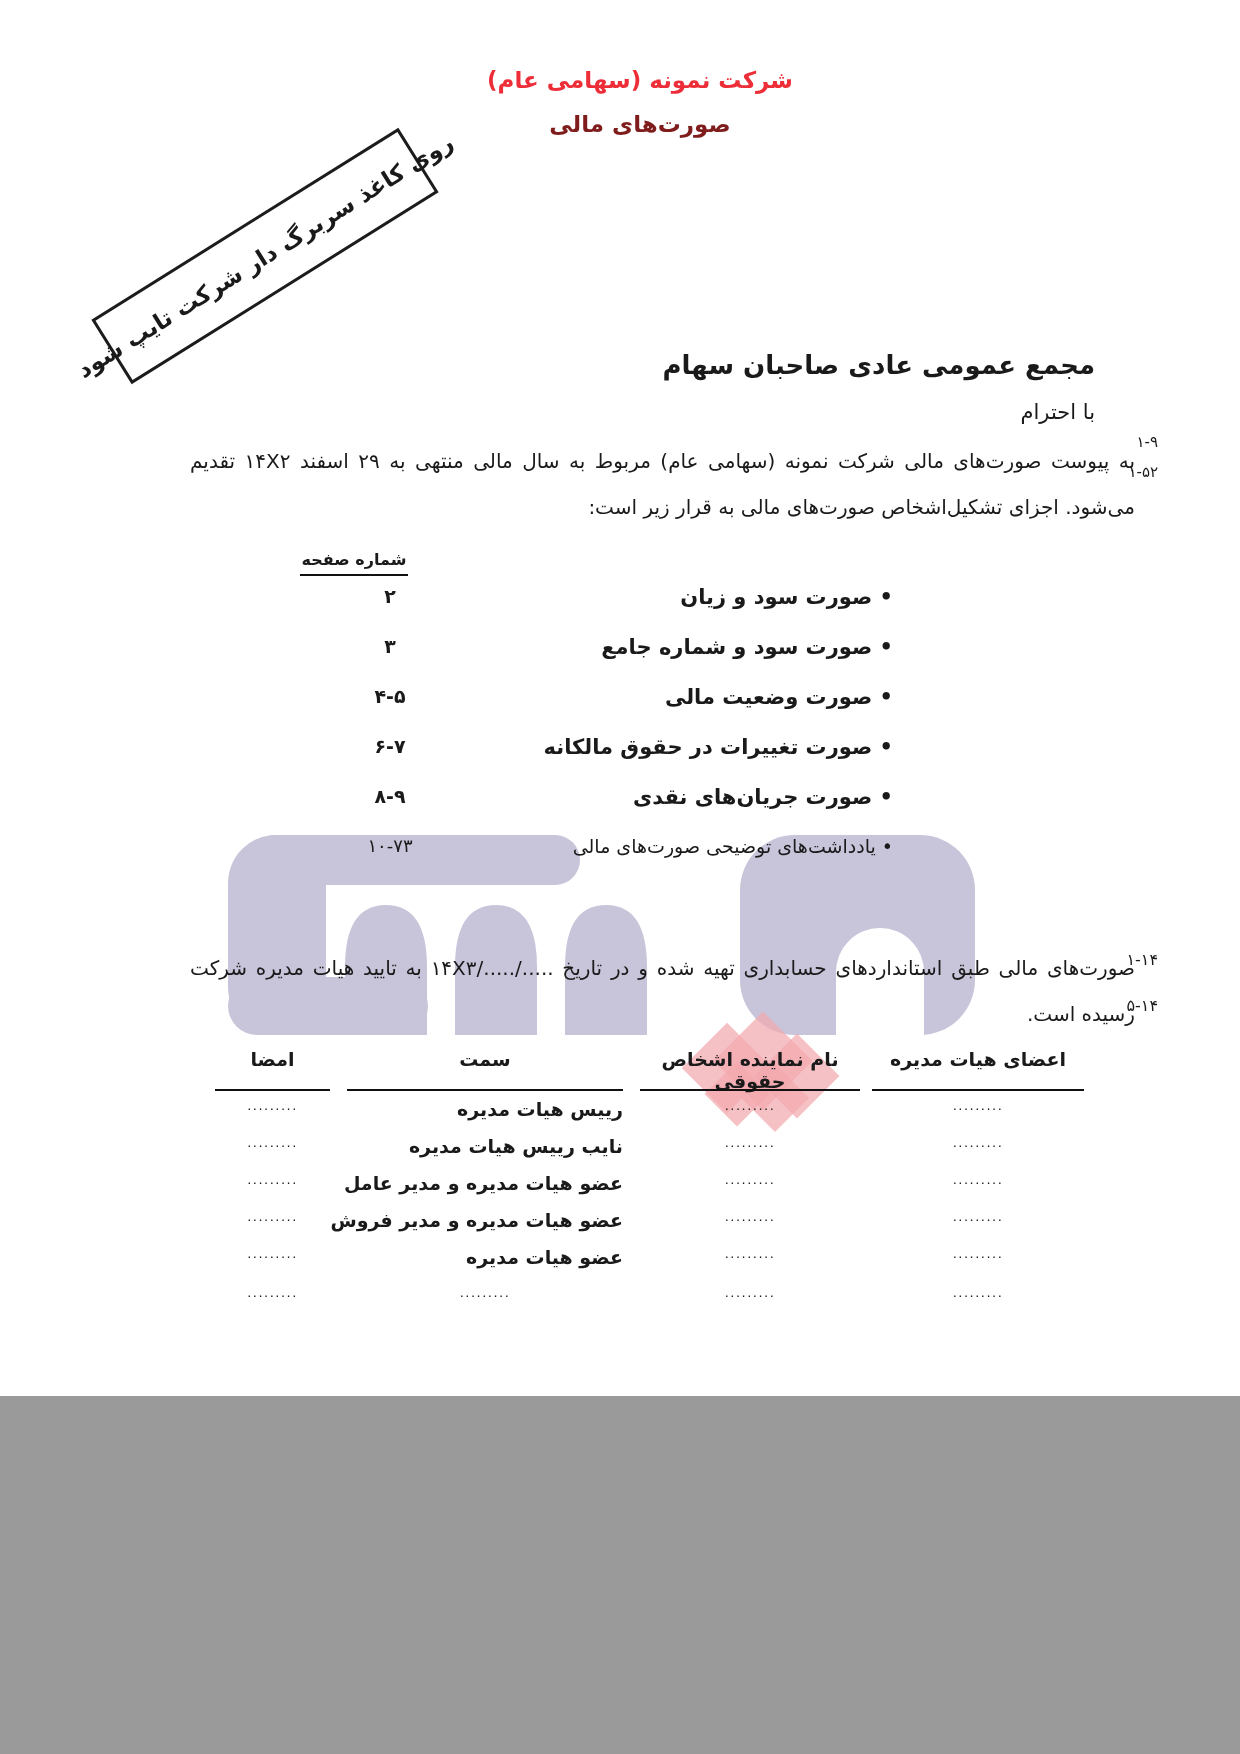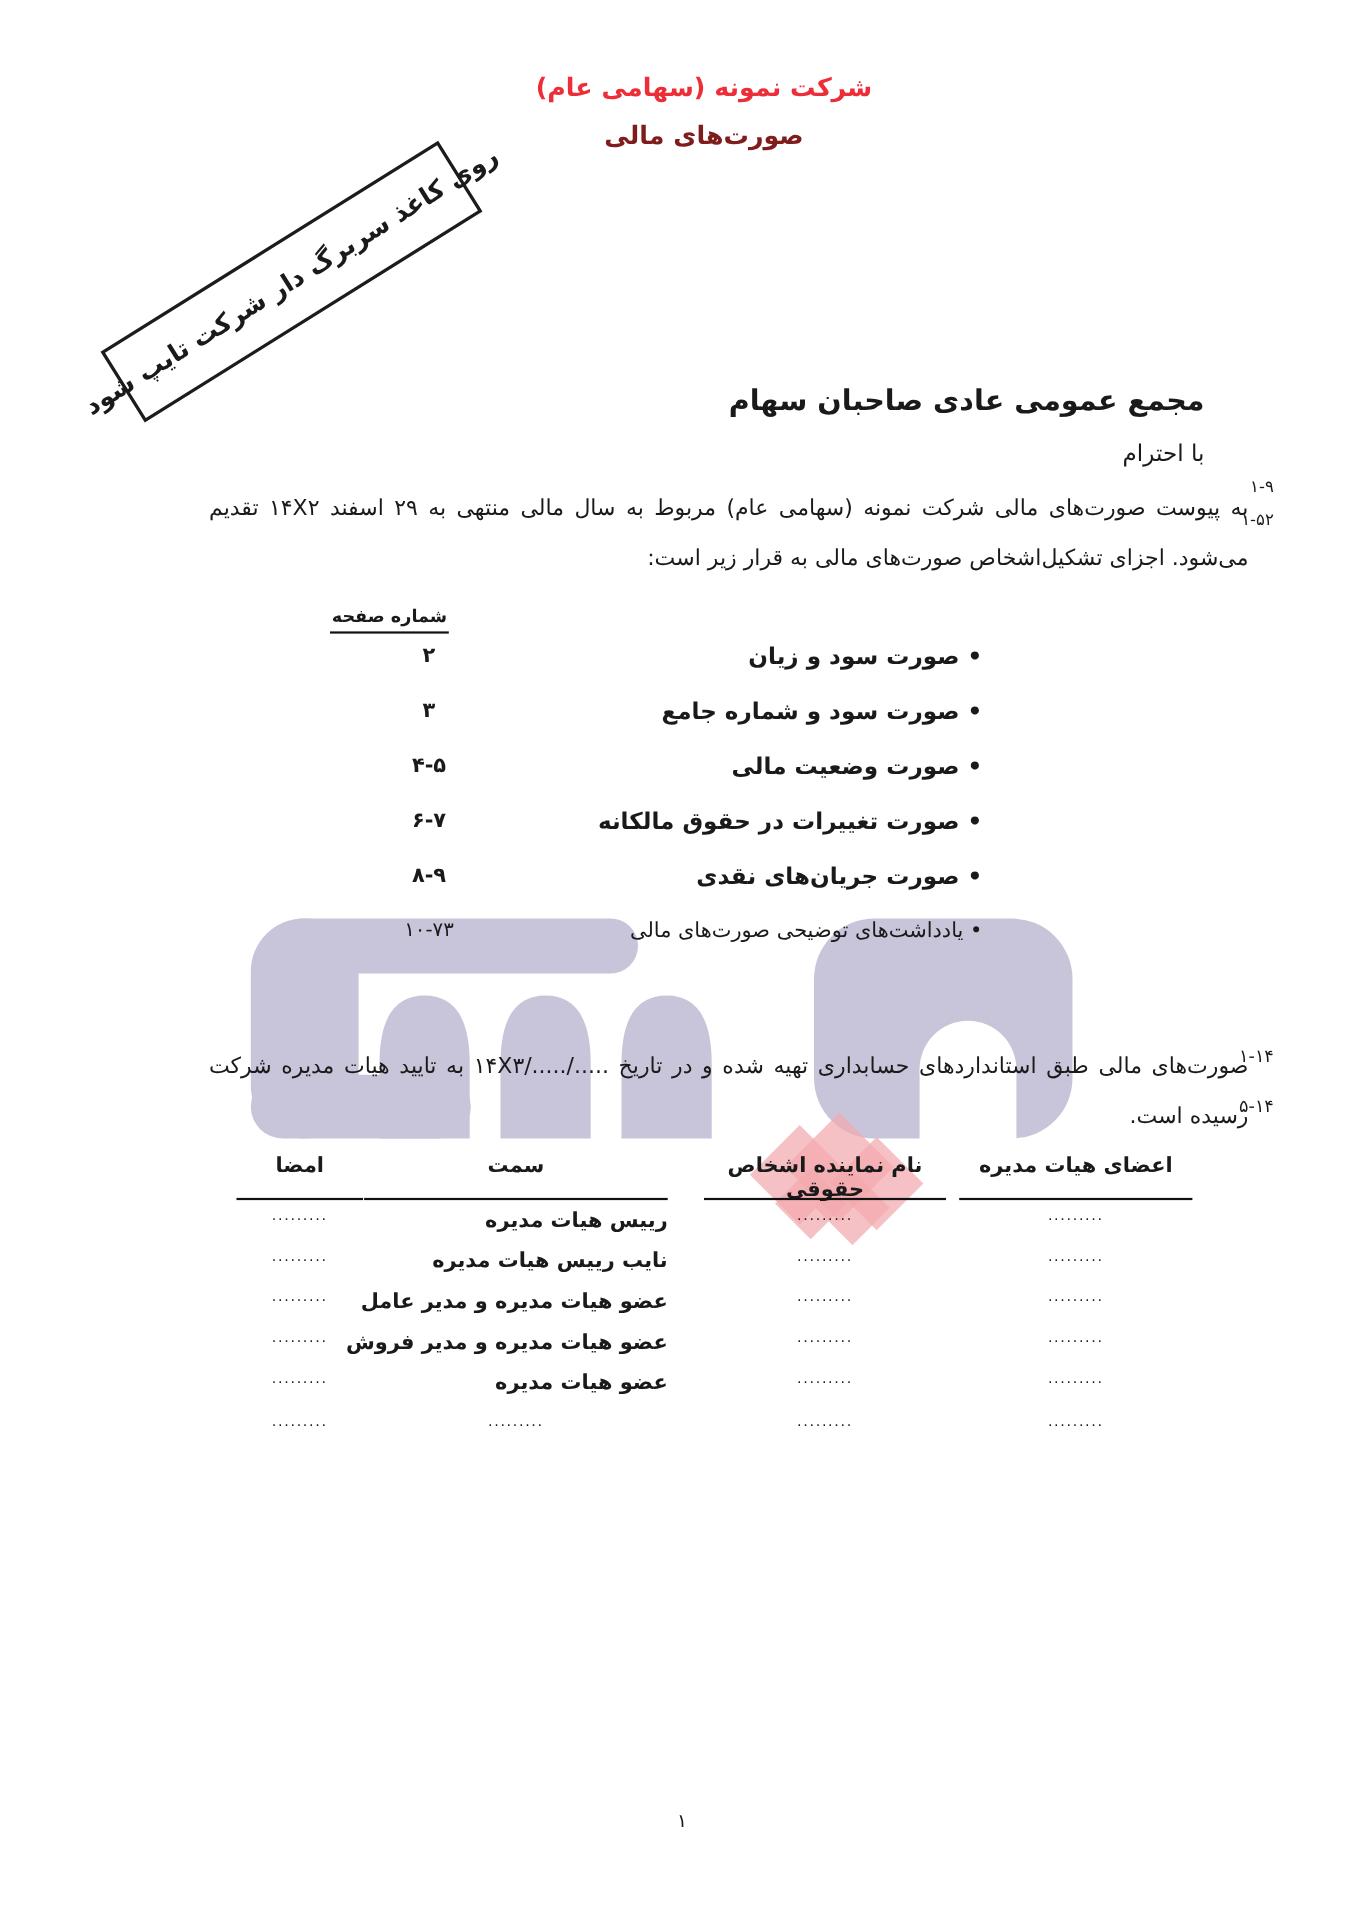--- a/index.html
+++ b/index.html
@@ -1,18 +1,18 @@
 <!DOCTYPE html>
 <html><head>
 <meta charset="utf-8">
 <style>
   * { margin:0; padding:0; box-sizing:border-box; }
   body { background:#9a9a9a; font-family:"DejaVu Sans", sans-serif; }
   .page {
-    position:relative; width:1240px; height:1754px; margin:0 auto;
+    position:relative; width:1240px; height:1396px; margin:0 auto;
     background:#ffffff; overflow:hidden; color:#1a1a1a;
   }
   .fa { direction:rtl; }
   .num { direction:ltr; unicode-bidi:bidi-override; }
 
   
   .doc-header { position:absolute; left:330px; top:58px; width:620px; text-align:center; font-weight:bold; font-size:23px; line-height:44px; }
   .hdr-red  { color:#ed2e38; }
   .hdr-blue { color:#7f1d1d; }
 
@@ -45,21 +45,21 @@
   .contents-row.light .pages { font-weight:400; font-size:18px; }
 
   
   .thead { position:absolute; font-size:19px; font-weight:bold; text-align:center; top:1048px; z-index:2; }
   .tline { position:absolute; top:1089px; height:2px; background:#111; z-index:2; }
   .trow  { position:absolute; left:0; width:1240px; height:30px; z-index:2; }
   .cell  { position:absolute; text-align:center; font-size:13px; letter-spacing:1.5px; }
   .cell.role { font-size:19px; font-weight:bold; text-align:right; direction:rtl; letter-spacing:0; white-space:nowrap; }
   .c-member { left:872px; width:212px; }
   .c-rep    { left:640px; width:220px; }
-  .c-role   { left:331px; width:276px; }
+  .c-role   { left:347px; width:276px; }
   .c-sig    { left:215px; width:115px; }
 
   
   .wm-logo { position:absolute; left:220px; top:832px; z-index:0; }
   .pink-diamond { position:absolute; background:#f3a9ae; opacity:0.72; transform:rotate(45deg); z-index:1; }
 
   .page-number { position:absolute; left:0; top:1646px; width:1240px; text-align:center; font-size:17px; }
 </style>
 </head>
 <body>

